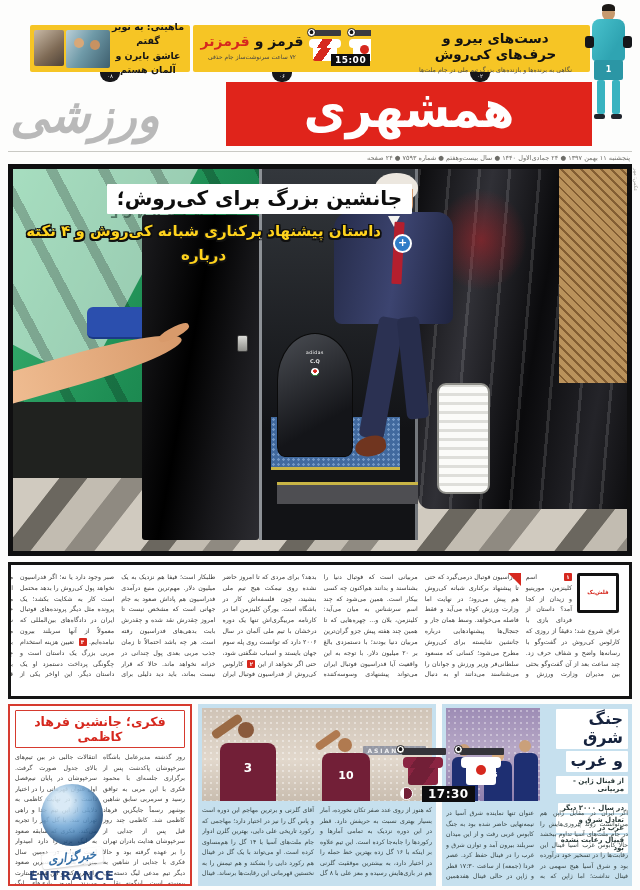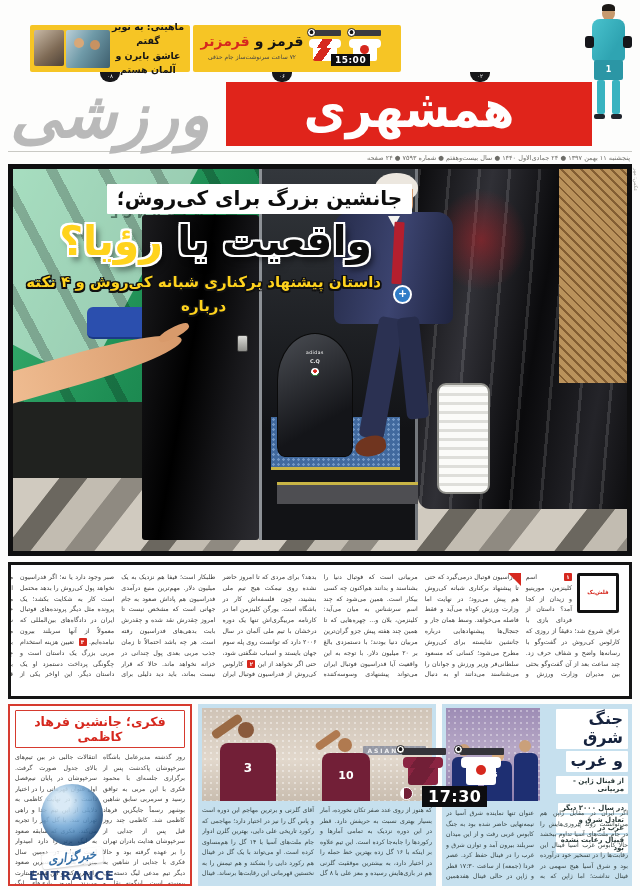--- a/index.html
+++ b/index.html
@@ -33,21 +33,21 @@
   
   .keeper{left:580px;top:6px;width:58px;height:146px;z-index:6;}
   .k-head{position:absolute;left:22px;top:0;width:13px;height:14px;border-radius:50% 50% 45% 45%;background:#c79a6e;}
   .k-head:before{content:"";position:absolute;left:0;top:-2px;width:13px;height:7px;border-radius:50% 50% 0 0;background:#1d1a17;}
   .k-torso{position:absolute;left:12px;top:13px;width:33px;height:42px;border-radius:8px 8px 4px 4px;background:linear-gradient(120deg,#49c2cd,#2fa4b2 70%);}
   .k-glove{position:absolute;width:9px;height:12px;background:#15161a;border-radius:3px;}
   .k-shorts{position:absolute;left:14px;top:54px;width:29px;height:20px;background:#2b96a5;border-radius:2px;color:#fff;font-size:8px;font-weight:bold;text-align:center;line-height:20px;}
   .k-sock{position:absolute;width:8px;height:34px;background:#39b3c0;border-radius:2px;}
   .k-shoe{position:absolute;width:11px;height:5px;background:#20242c;border-radius:2px;}
   
-  .mast-script{left:10px;top:84px;font-size:64px;line-height:62px;font-weight:900;font-style:italic;color:#b9b9b9;letter-spacing:-2px;z-index:2;}
+  .mast-script{left:10px;top:84px;font-size:48px;line-height:62px;font-weight:900;font-style:italic;color:#b9b9b9;letter-spacing:-2px;z-index:2;}
   .mast-red{left:226px;top:82px;width:366px;height:64px;background:#e0241b;z-index:1;display:flex;align-items:flex-start;justify-content:center;}
   .mast-red span{color:#fff;font-size:46px;font-weight:900;letter-spacing:2px;transform:scaleY(1.12);}
   .rule{left:8px;top:151px;width:624px;height:1px;background:#c9c9c4;}
   .dateline{right:10px;top:154px;direction:rtl;font-size:6.5px;color:#6d6d68;}
   
   .photo{left:8px;top:164px;width:624px;height:392px;border:5px solid #0f0f10;box-sizing:border-box;background:#20221f;overflow:hidden;}
   .ph-green{position:absolute;left:0;top:0;width:54%;height:61%;background:linear-gradient(115deg,#3cb573 0%,#1f8f55 45%,#0d6b3b 100%);z-index:1;}
   .ph-green:before{content:"";position:absolute;left:-12%;top:-30%;width:55%;height:110%;background:rgba(255,255,255,.55);transform:rotate(28deg);}
   .ph-green:after{content:"";position:absolute;inset:0;background:repeating-linear-gradient(62deg,rgba(0,0,0,.22) 0 10px,transparent 10px 46px);}
   .entrance{position:absolute;left:15%;top:10%;z-index:2;transform:scaleX(-1);color:rgba(22,48,36,.55);font-size:12px;font-weight:bold;letter-spacing:5px;}
@@ -128,21 +128,21 @@
   
   .fixture{left:398px;top:748px;width:112px;height:54px;z-index:12;}
   .fx-group{position:absolute;top:0;width:52px;height:54px;}
   .fx-banner{position:absolute;left:4px;top:0;width:44px;height:7px;background:#34343a;border-radius:1px;}
   .fx-ball{position:absolute;left:-2px;top:-3px;}
   .fx-jersey{position:absolute;left:10px;top:9px;width:30px;height:28px;border-radius:4px 4px 3px 3px;}
   .fx-jersey:before{content:"";position:absolute;left:-5px;right:-5px;top:0;height:11px;background:inherit;border-radius:4px;}
   .fx-flag{position:absolute;bottom:2px;width:13px;height:13px;border-radius:50%;border:1px solid #fff;box-sizing:border-box;}
   .flag-japan{background:radial-gradient(circle,#d6281e 0 4px,#fff 4.5px);}
   .flag-qatar{background:linear-gradient(90deg,#fff 0 30%,#721f37 30%);}
-  .fx-kick{position:absolute;left:24px;top:38px;background:#0d0d0f;color:#fff;font-weight:bold;font-size:16px;padding:1px 6px;letter-spacing:.5px;z-index:3;}
+  .fx-kick{position:absolute;left:24px;top:38px;background:#0d0d0f;color:#fff;font-weight:bold;font-size:12px;padding:1px 6px;letter-spacing:.5px;z-index:3;}
   .qa-maroon{background:linear-gradient(125deg,#8a2441 30%,#721f37 30% 70%,#8a2441 70%);}
   .jp-white{background:#fff;}
   .jp-white:after{content:"";position:absolute;left:10px;top:8px;width:10px;height:10px;border-radius:50%;background:#d6281e;}
 </style>
 </head>
 <body>
 
 <div class="sheet">
 
   <div class="promo mahini">
@@ -167,20 +167,24 @@
       <div class="banner" style="left:44px;top:2px;"></div>
       <div class="ball" style="position:absolute;left:0;top:0;"></div>
       <div class="ball" style="position:absolute;left:40px;top:0;"></div>
       <div class="jersey sash" style="left:6px;top:11px;"></div>
       <div class="jersey dot" style="left:46px;top:11px;"></div>
       <div class="kick" style="left:24px;top:26px;">15:00</div>
     </div>
   </div>
   <div class="promo-tab" style="left:272px;">۰۶</div>
 
+  <div class="promo beiro">
+    <div class="beiro-title">دست‌های بیرو و حرف‌های کی‌روش</div>
+    <div class="beiro-sub">نگاهی به برنده‌ها و بازنده‌های بزرگ تیم ملی در جام ملت‌ها</div>
+  </div>
   <div class="promo-tab" style="left:470px;">۰۲</div>
 
   <div class="abs keeper">
     <div class="k-head"></div>
     <div class="k-torso"></div>
     <div class="k-glove" style="left:5px;top:30px;"></div>
     <div class="k-glove" style="left:43px;top:30px;"></div>
     <div class="k-shorts">1</div>
     <div class="k-sock" style="left:17px;top:74px;"></div>
     <div class="k-sock" style="left:32px;top:74px;"></div>
@@ -222,21 +226,20 @@
     <div class="bag">
       <div class="bag-brand">adidas</div>
       <div class="bag-mono">C.Q</div>
       <div class="bag-crest"></div>
     </div>
     <div class="arm"></div>
     <div class="hl">
       <div class="kicker">
           <span>جانشین بزرگ برای کی‌روش؛</span>
         </div>
-      <div class="headline"><span>واقعیت یا </span><span class="y">رؤیا؟</span></div>
       <div class="deck">
         <div class="row1">
           <span class="plus">+</span>
           <span>داستان پیشنهاد برکناری شبانه کی‌روش و ۴ نکته درباره</span>
         </div>
       </div>
     </div>
   </div>
   <div class="abs credit">عکس: مهر</div>
 

